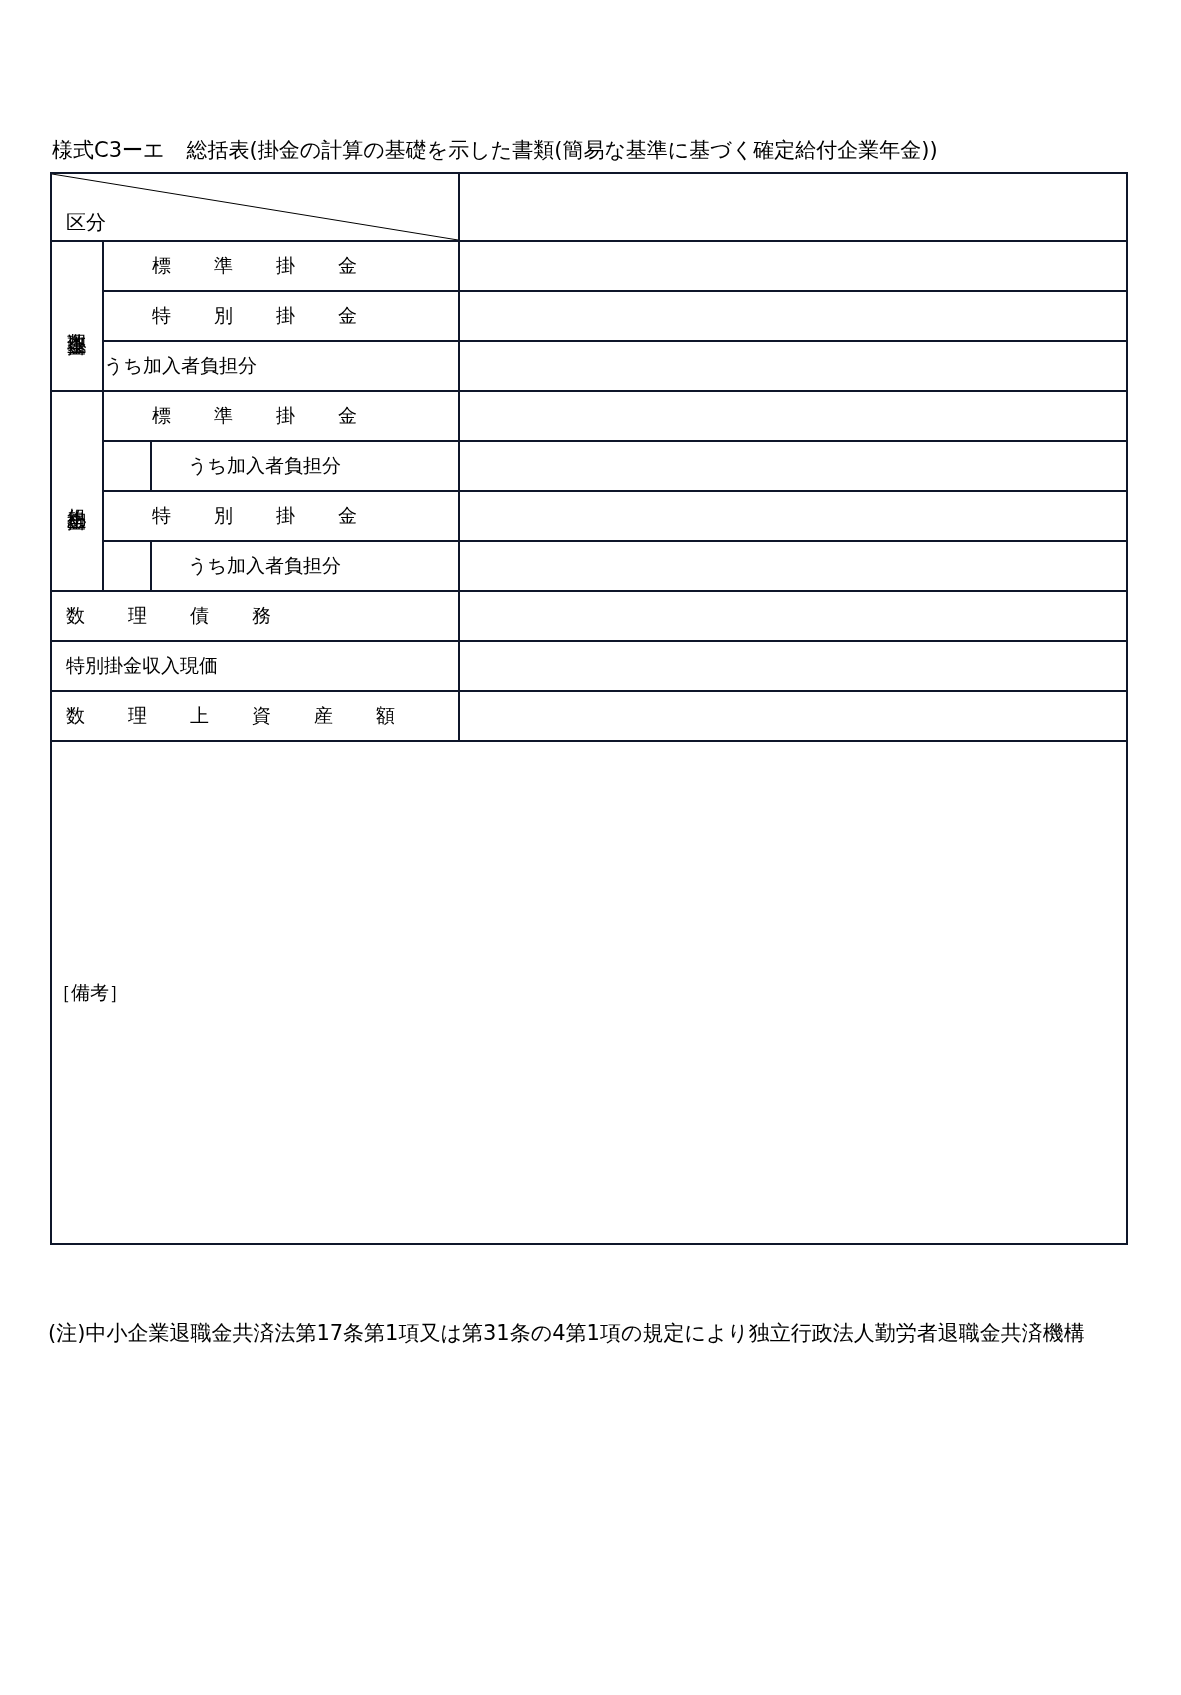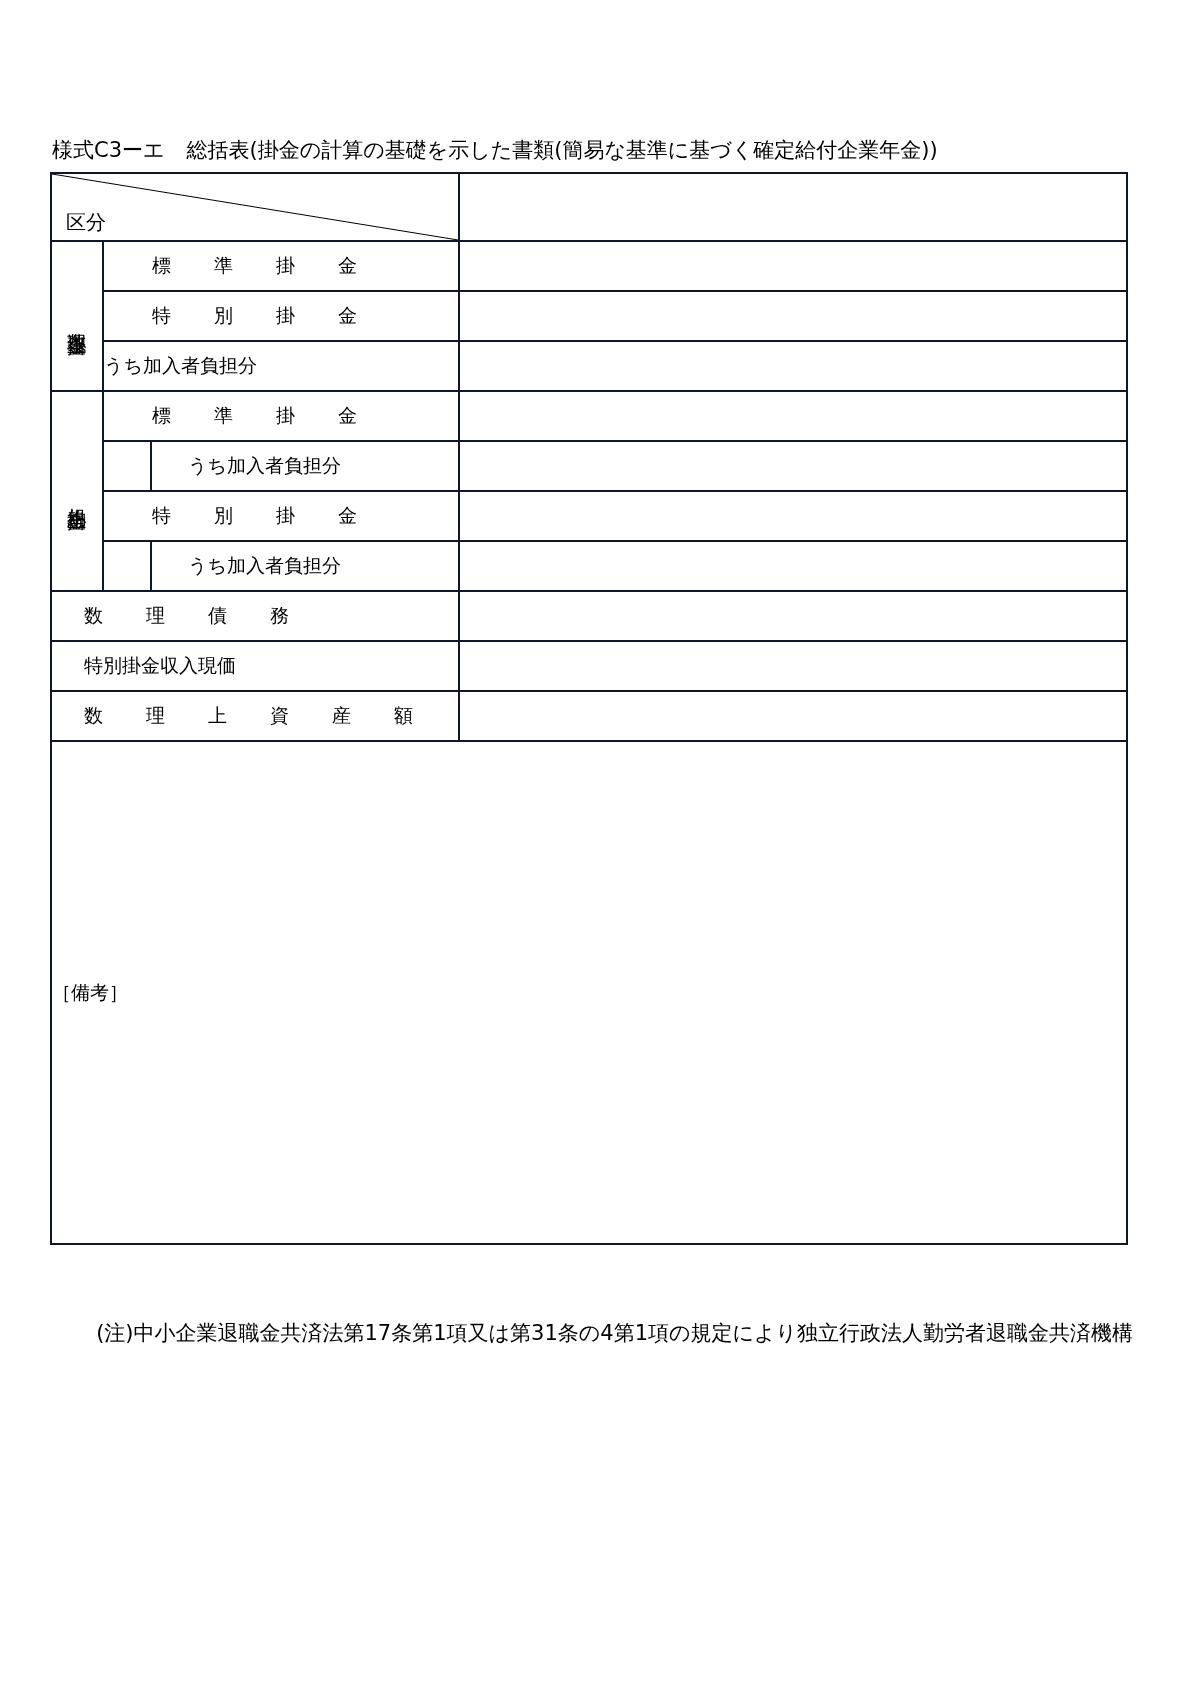--- a/index.html
+++ b/index.html
@@ -106,21 +106,21 @@
     white-space: nowrap;
   }
   .rlabel.spaced {
     letter-spacing: 12px;
     padding-left: 48px;
   }
   .rlabel.indent {
     padding-left: 36px;
   }
   .rlabel.wide-pad {
-    padding-left: 32px;
+    padding-left: 14px;
   }
 
   .value-cell {
     height: 50px;
   }
 
   
   .remarks-cell {
     height: 503px;
     vertical-align: top;
@@ -129,21 +129,20 @@
   }
 
   
   .footnote {
     position: absolute;
     left: 48px;
     top: 1318px;
     width: 1085px;
     font-size: 21px;
     line-height: 31px;
-    text-align: right;
   }
   .footnote .fn-line {
     white-space: nowrap;
   }
   .footnote .fn-line.indented {
     padding-left: 32px;
   }
 </style>
 </head>
 <body>

